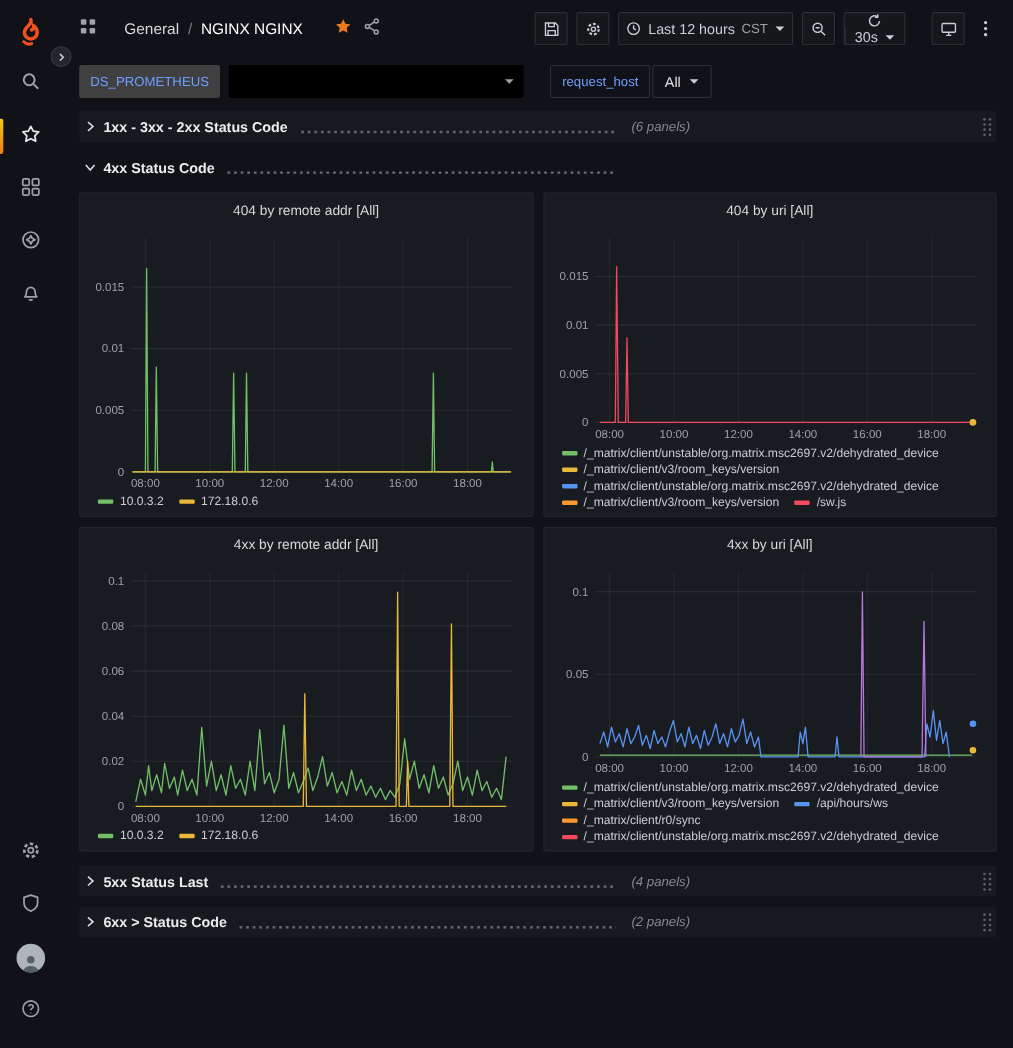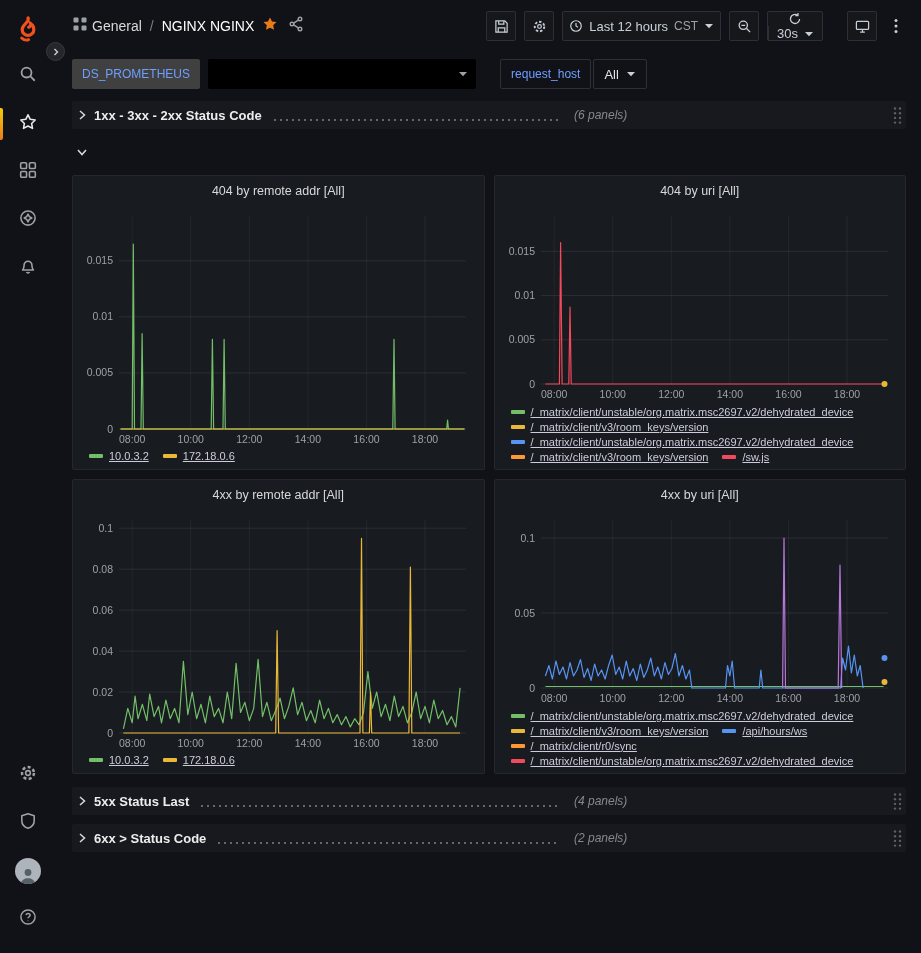--- a/index.html
+++ b/index.html
@@ -33,21 +33,21 @@
     display: flex; align-items: center; justify-content: center; z-index: 20; cursor: pointer;
   }
   .avatar-circle {
     width: 26px; height: 26px; border-radius: 50%; background: #aeb4bc;
     display:flex; align-items:flex-end; justify-content:center; overflow:hidden;
   }
 
   
   .main { flex: 1; display: flex; flex-direction: column; min-width: 0; }
 
-  .topbar { height: 52px; flex: none; display: flex; align-items: center; padding: 0 14px 0 16px; gap: 4px; }
+  .topbar { height: 52px; flex: none; display: flex; align-items: center; padding: 0 14px 0 16px; gap: 25px; }
   .crumb { display: flex; align-items: center; gap: 8px; font-size: 14px; }
   .crumb .section { color: #d8d9da; cursor: pointer; }
   .crumb .sep { color: #7b7f85; }
   .crumb .title { color: #ffffff; font-weight: 500; cursor: pointer; }
   .crumb-icons { display: flex; align-items: center; gap: 10px; margin-left: 4px; }
 
   .tb-right { margin-left: auto; display: flex; align-items: flex-end; gap: 8px; padding-left: 48px; }
   .tb-btn {
     height: 30px; min-width: 30px; padding: 0 6px;
     border: 1px solid #2d2f34; border-radius: 2px; background: #16171b;
@@ -104,21 +104,21 @@
   }
   .panel-header {
     height: 30px; flex: none; display: flex; align-items: center; justify-content: center;
     color: #d8d9da; font-size: 12.5px; font-weight: 500; cursor: pointer;
   }
   .panel-body { flex: 1; min-height: 0; display: flex; flex-direction: column; padding: 0 8px 4px; }
   .chart { flex: 1 1 auto; min-height: 150px; }
   .legend {
     flex: 0 1 auto; min-height: 0; overflow: hidden;
     display: flex; flex-wrap: wrap; column-gap: 14px; row-gap: 3px;
-    padding: 3px 2px 3px 8px; font-size: 11px; color: #ccccdc; text-decoration: underline;
+    padding: 3px 2px 3px 8px; font-size: 11px; color: #ccccdc;
   }
   .legend-item { display: flex; align-items: center; gap: 6px; white-space: nowrap; cursor: pointer; }
   .legend-marker { width: 14px; height: 4px; border-radius: 1px; flex: none; }
   .chart text { font-family: "Liberation Sans", sans-serif; }
 </style>
 </head>
 <body>
 
 <div class="app">
 
@@ -343,20 +343,24 @@
             <circle cx="7" cy="11.9" r="1.2"></circle>
           <circle cx="2" cy="16.6" r="1.2"></circle>
             <circle cx="7" cy="16.6" r="1.2"></circle>
         </svg>
       </div>
 
       <div class="row-head">
         <svg width="12" height="12" viewBox="0 0 12 12" fill="none" stroke="#d8d9da" stroke-width="1.5">
             <path d="M2 4l4 4.5L10 4"></path>
           </svg>
+        <span class="row-left">
+          <span class="row-title">4xx Status Code</span>
+          <span class="dots"></span>
+        </span>
       </div>
 
       <div class="panel-grid" id="panel-grid">
           <div class="panel">
             <div class="panel-header">404 by remote addr [All]</div>
             <div class="panel-body">
               <div class="chart"><svg width="395" height="241">
                   <line x1="51.17721518987342" x2="51.17721518987342" y1="10" y2="223" stroke="rgba(204,204,220,0.07)" stroke-width="1"></line>
                   <text x="51.17721518987342" y="237" text-anchor="middle" fill="#9da2a8" font-size="10.5">08:00</text>
                   <line x1="109.7426160337553" x2="109.7426160337553" y1="10" y2="223" stroke="rgba(204,204,220,0.07)" stroke-width="1"></line>

